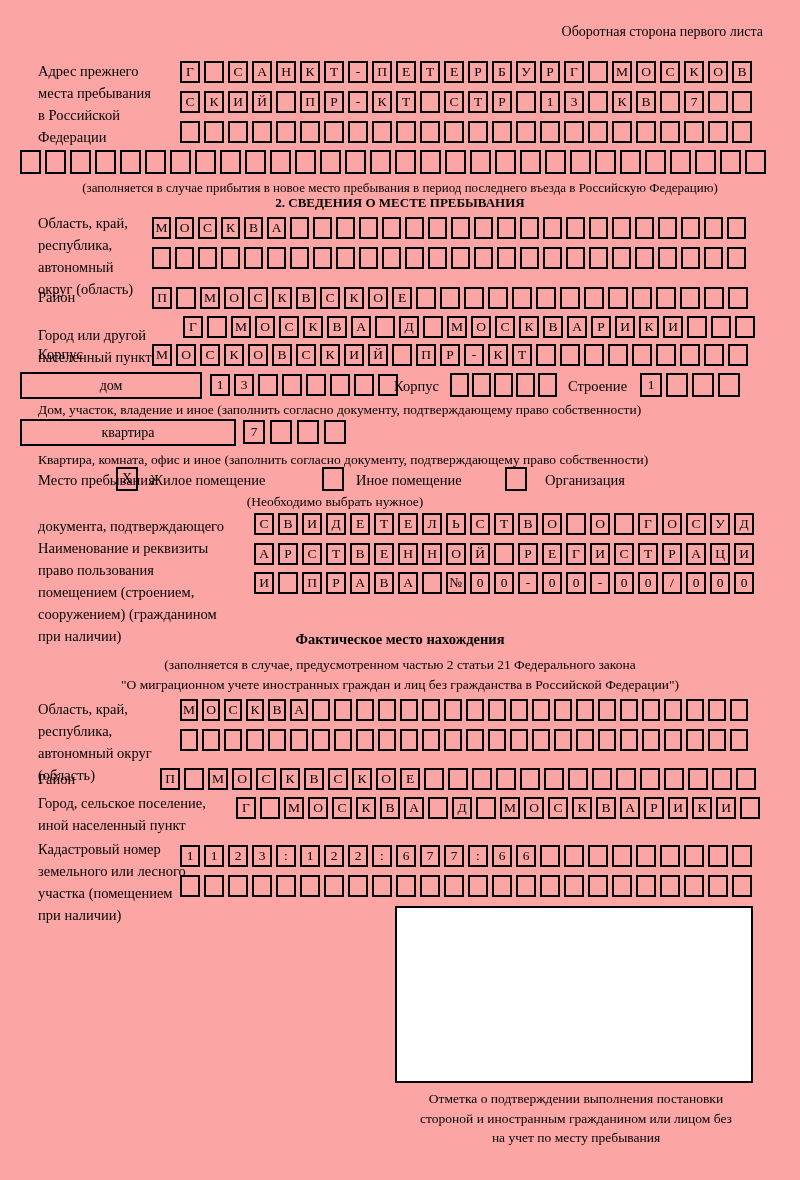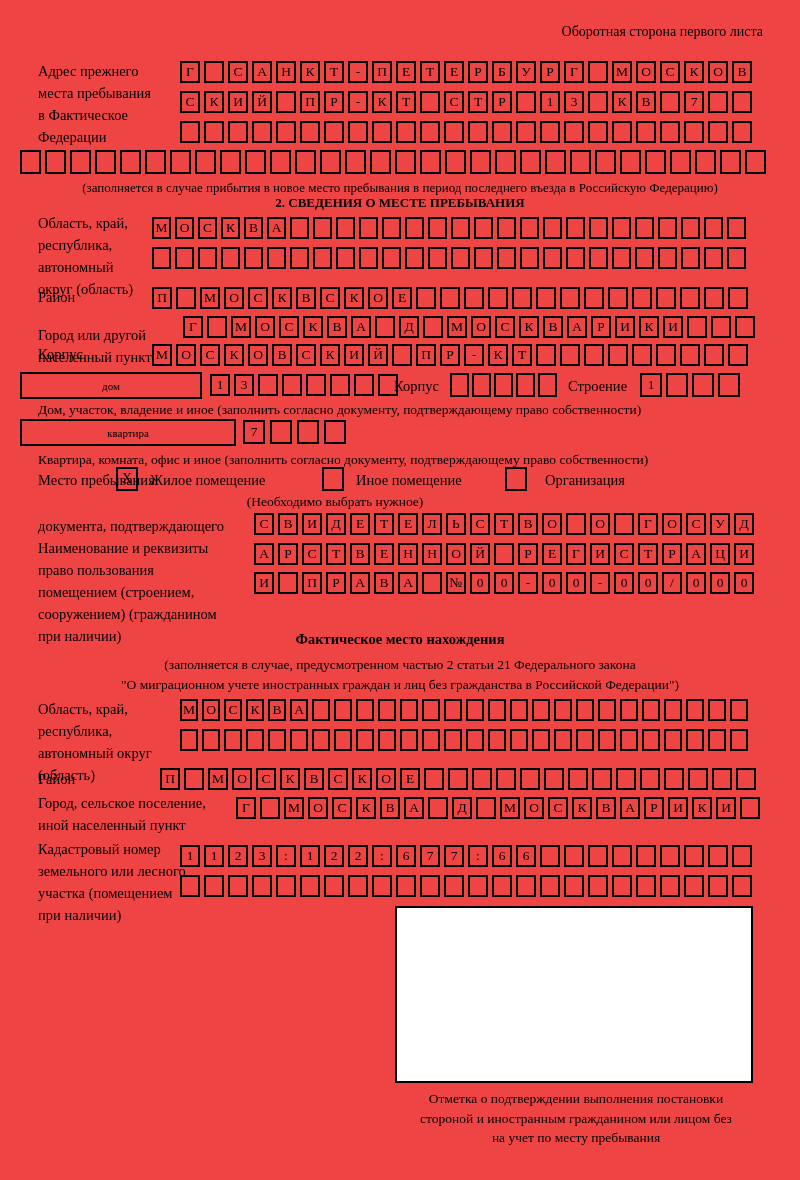--- a/index.html
+++ b/index.html
@@ -1,17 +1,17 @@
 <!DOCTYPE html>
 <html><head>
 <meta charset="utf-8">
 <style>
   html,body{margin:0;padding:0;background:#fff;}
   .page{
-    position:relative;width:800px;height:1180px;background:#ef4444;color:#000;
+    position:relative;width:800px;height:1180px;background:#fca5a5;color:#000;
     font-family:"Liberation Serif","DejaVu Serif",serif;overflow:hidden;
   }
   .abs{position:absolute;}
   .lbl{position:absolute;font-size:14.5px;line-height:22px;white-space:nowrap;}
   .note{font-size:13px;}
   .center{position:absolute;left:0;right:0;text-align:center;}
   .title{font-weight:bold;font-size:13px;}
   .subtitle{font-weight:bold;font-size:14.5px;}
   .cellrow{position:absolute;display:flex;gap:4px;}
   .cell{
@@ -22,41 +22,41 @@
   .cr-narrow .cell{width:19px;}
   .cr-xnarrow .cell{width:18px;}
   .cr-wide .cell{width:21px;height:24px;}
   .cr-korpus{gap:3px;}
   .cr-korpus .cell{width:19px;height:24px;}
   .cr-str .cell{width:22px;height:24px;}
   .cr-apt{gap:5px;}
   .cr-apt .cell{width:22px;height:24px;}
   .bigbox{
     position:absolute;border:2px solid #000;box-sizing:border-box;
-    display:flex;align-items:center;justify-content:center;font-size:11px;
+    display:flex;align-items:center;justify-content:center;font-size:14px;
   }
   .checkbox{
     position:absolute;width:22px;height:24px;border:2px solid #000;box-sizing:border-box;
     display:flex;align-items:center;justify-content:center;font-size:14px;
   }
   .stampbox{position:absolute;border:2px solid #000;box-sizing:border-box;background:#fff;}
   .caption{position:absolute;text-align:center;font-size:13.5px;line-height:19.5px;}
   .notelines{font-size:13.5px;line-height:20px;}
 </style>
 </head>
 <body>
 
 <div class="page">
 
   <div class="abs" style="top:24px;right:37px;font-size:14px;">Оборотная сторона первого листа</div>
 
   <div class="lbl" style="top:60px;left:38px;">
     <div>Адрес прежнего</div>
     <div>места пребывания</div>
-    <div>в Фактическое</div>
+    <div>в Российской</div>
     <div>Федерации</div>
   </div>
   <div class="cellrow" style="top:61px;left:180px;">
       <div class="cell">Г</div>
       <div class="cell"></div>
       <div class="cell">С</div>
       <div class="cell">А</div>
       <div class="cell">Н</div>
       <div class="cell">К</div>
       <div class="cell">Т</div>

